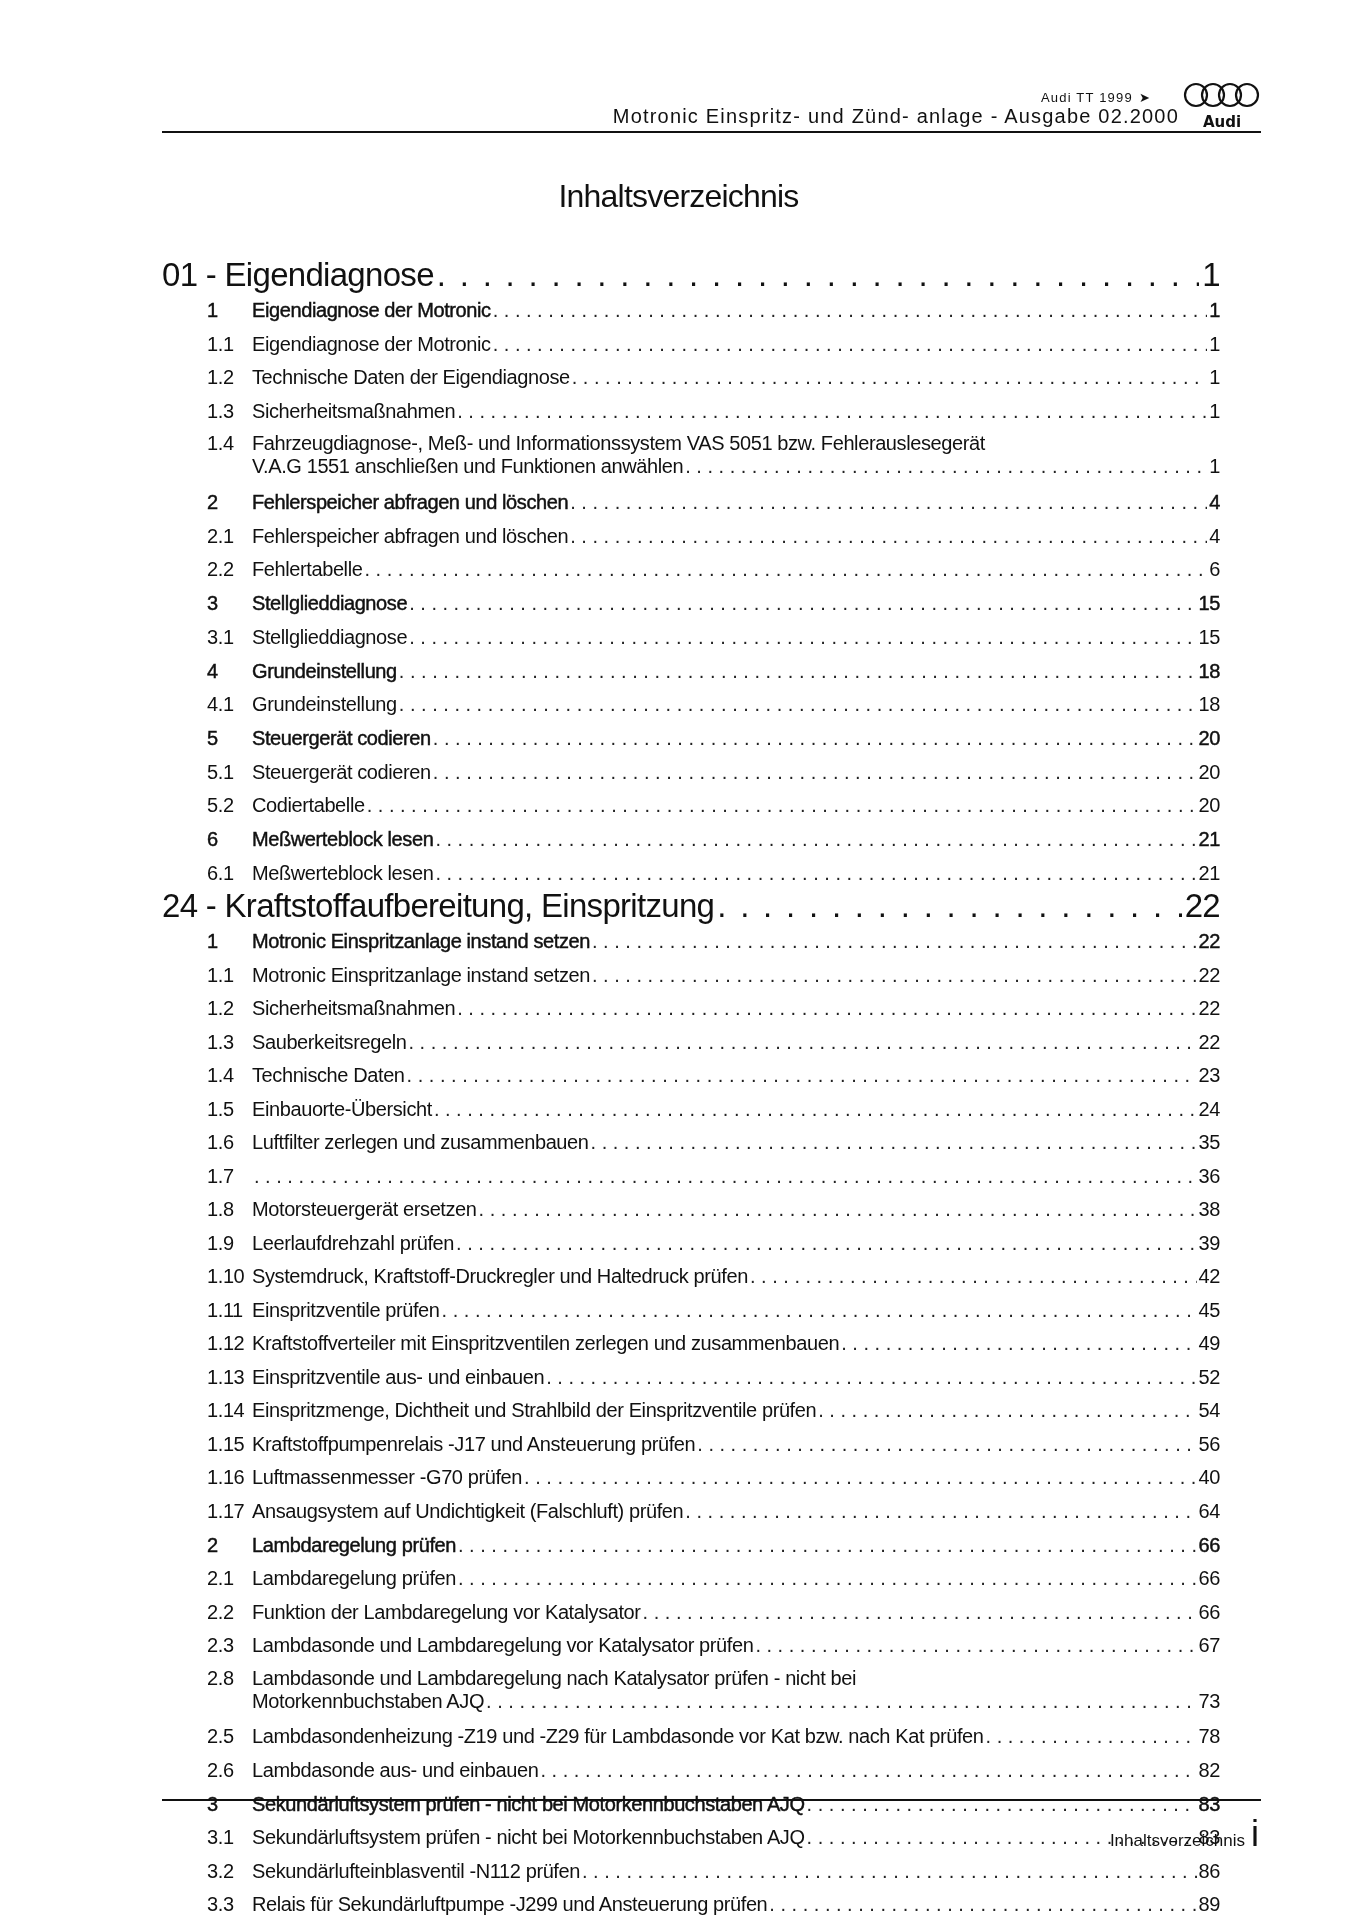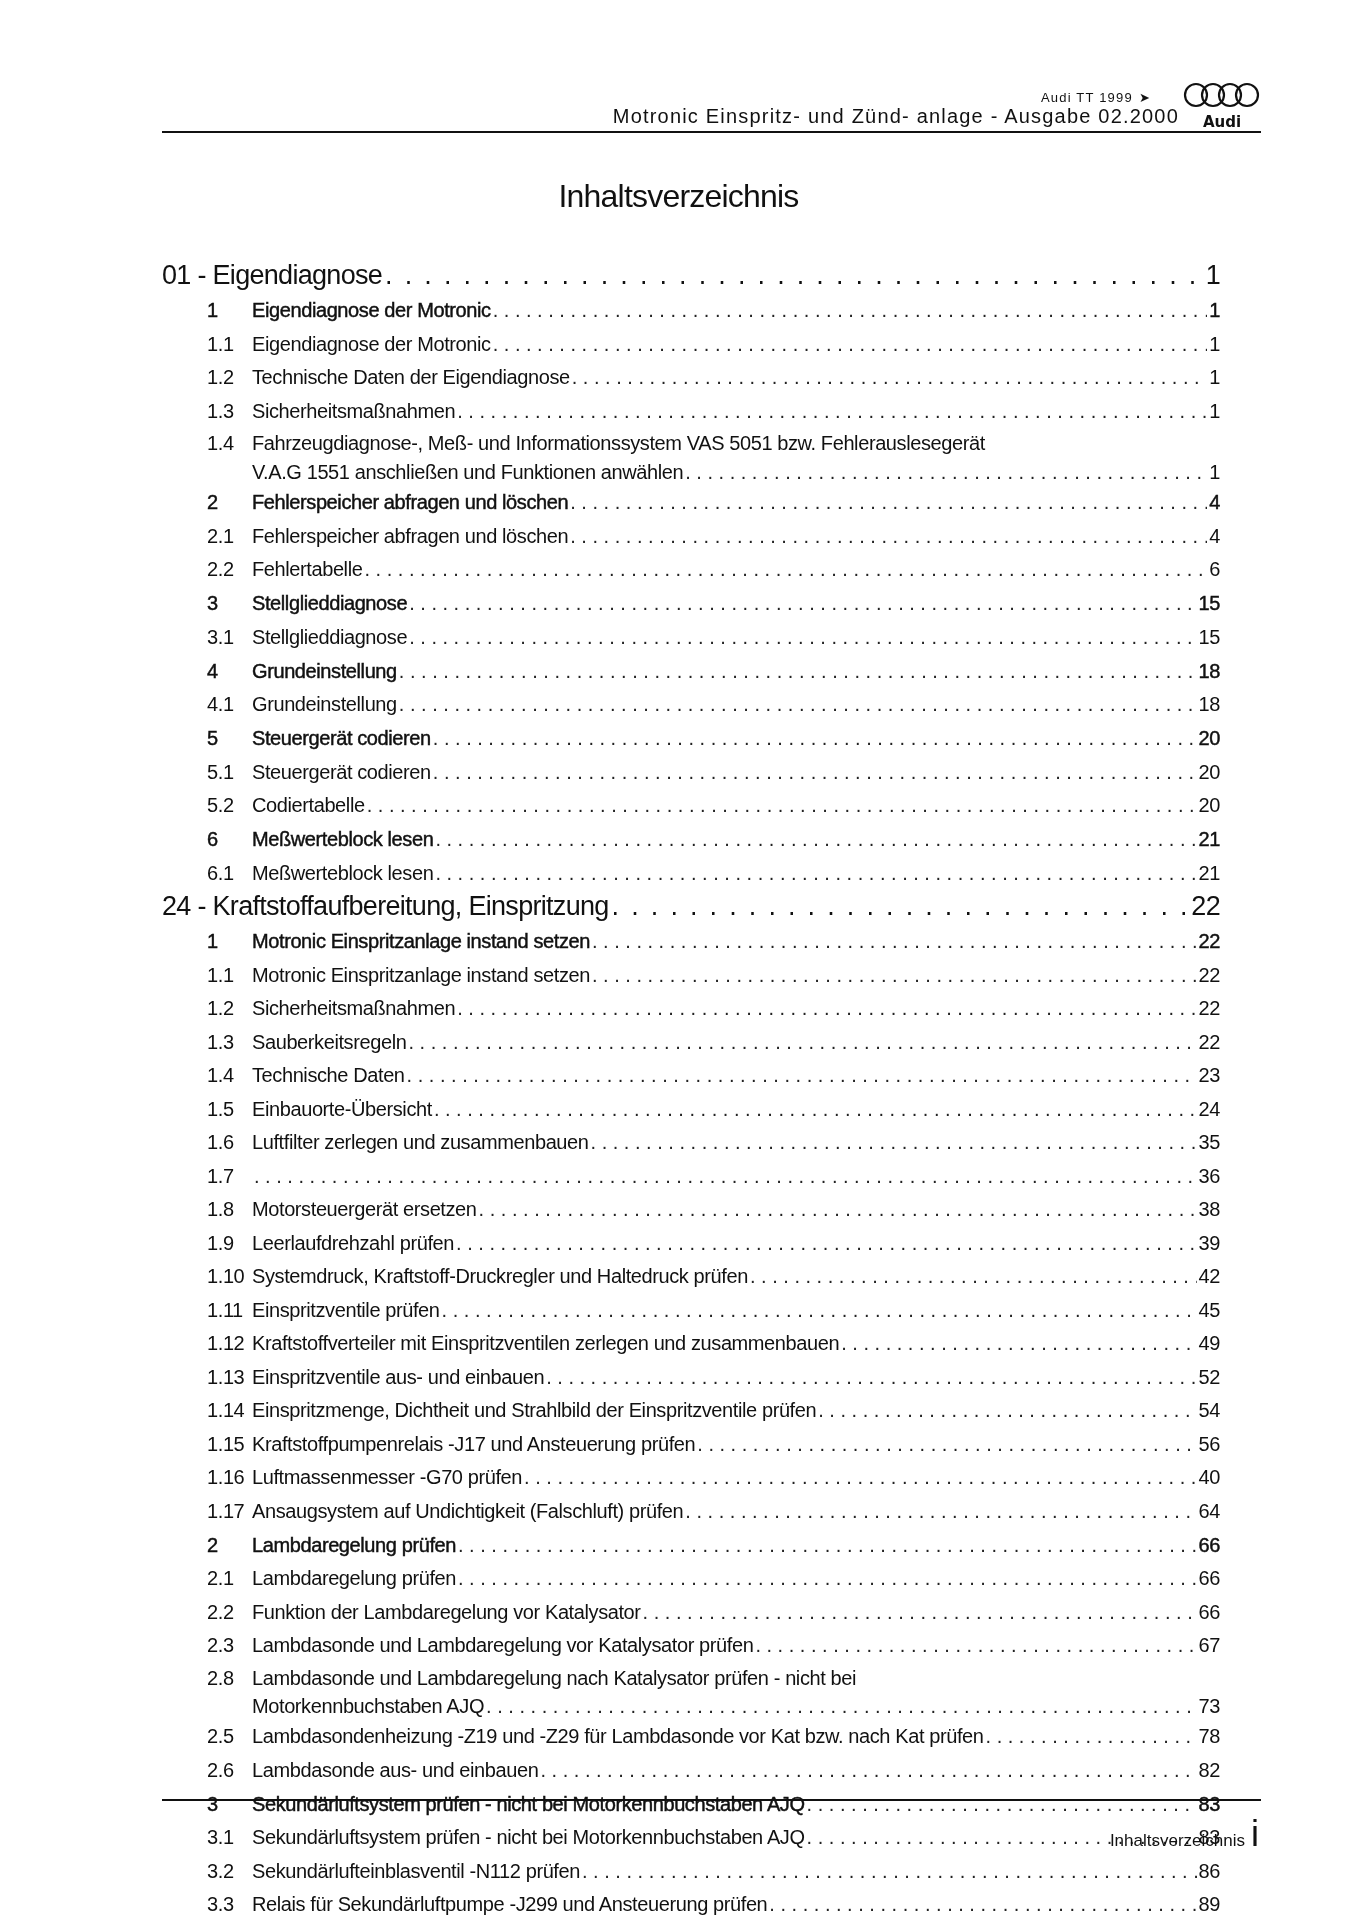--- a/index.html
+++ b/index.html
@@ -15,23 +15,23 @@
   .row { display: flex; align-items: baseline; height: 27.5px; line-height: 27.5px; font-size: 20px; letter-spacing: -0.4px; white-space: nowrap; margin-top: 6px; }
   .row .num { width: 45px; margin-left: 45px; flex: none; }
   .row .label { flex: none; }
   .row .dots { flex: 1; overflow: hidden; margin: 0 2px; color: #222; letter-spacing: 4.2px; }
   .row .dots::after { content: ". . . . . . . . . . . . . . . . . . . . . . . . . . . . . . . . . . . . . . . . . . . . . . . . . . . . . . . . . . . . . . . . . . . . . . . . . . . . . . . . . . . . . . . . . . . . . . . . . . . . . . . . . . . . . . . . ."; letter-spacing: 0; }
   .row .page { flex: none; text-align: right; }
   .row.bold .label, .row.bold .num, .row.bold .page { font-weight: bold; font-weight: normal; -webkit-text-stroke: 0.45px #111; }
   .row.group { margin-top: 6.5px; }
   .row.wrap { height: auto; display: block; }
   .row.wrap .line1 { display: flex; height: 24px; line-height: 24px; }
-  .row.wrap .line2 { display: flex; align-items: flex-end; height: 27.5px; line-height: 22px; }
+  .row.wrap .line2 { display: flex; align-items: flex-start; height: 27.5px; line-height: 22px; }
   .row.wrap .spacer { width: 90px; flex: none; }
-  .chapter { display: flex; align-items: baseline; height: 38px; line-height: 38px; font-size: 27px; letter-spacing: -0.7px; white-space: nowrap; }
+  .chapter { display: flex; align-items: baseline; height: 38px; line-height: 38px; font-size: 33px; letter-spacing: -0.7px; white-space: nowrap; }
   .chapter .dots { flex: 1; overflow: hidden; margin: 0 3px; }
   .chapter .dots::after { content: ". . . . . . . . . . . . . . . . . . . . . . . . . . . . . . . . . . . . . . . . . . . . . . . . . . . . . . . . . . . . . . . . . . . . . . . . . . . ."; letter-spacing: 2.3px; }
   .chapter.second { }
   .rule-bottom { position: absolute; left: 162px; top: 1799px; width: 1099px; height: 2px; background: #111; }
   .footer { position: absolute; right: 98px; top: 1816px; font-size: 17px; display: flex; align-items: baseline; }
   .footer .pg { font-size: 36px; margin-left: 6px; line-height: 1; }
 </style>
 </head>
 <body>
 

